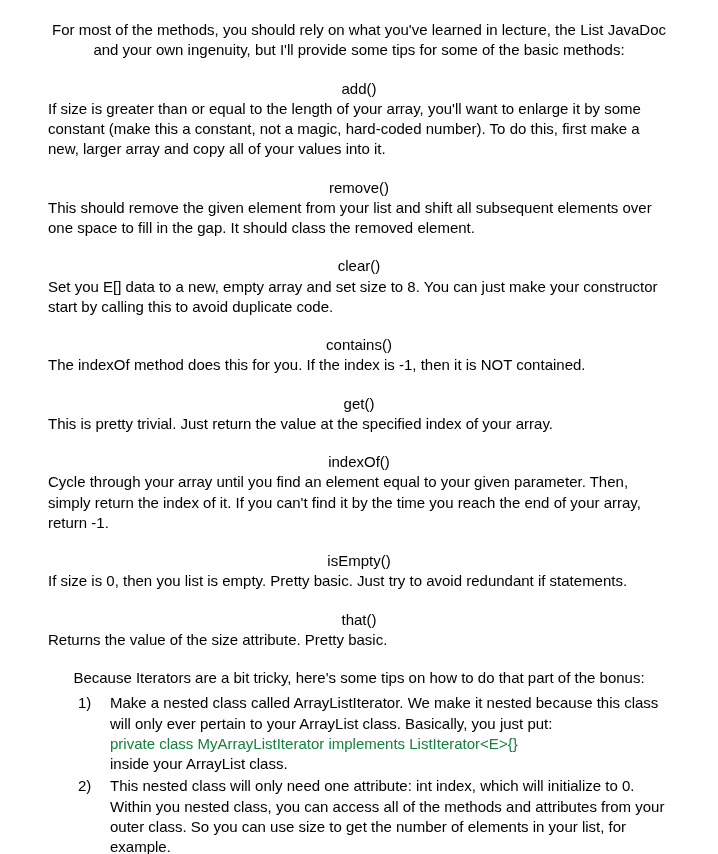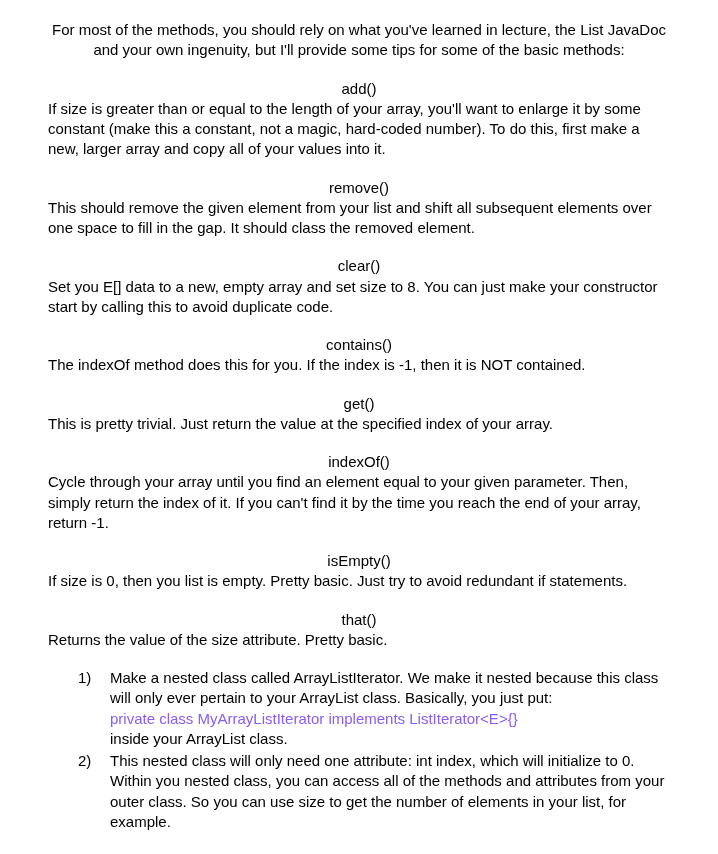--- a/index.html
+++ b/index.html
@@ -35,21 +35,21 @@
       position: relative;
       padding-left: 32px;
       margin-bottom: 2px;
     }
     .ol-1 > li > .num {
       position: absolute;
       left: 0;
       top: 0;
     }
     .code-blue {
-      color: #8b5cf6;
+      color: #15803d;
     }
   </style>
 </head>
 <body>
 
 <div class="section">
   <p>For most of the methods, you should rely on what you've learned in lecture, the List JavaDoc and your own ingenuity, but I'll provide some tips for some of the basic methods:</p>
 </div>
 
 <div class="section">
@@ -86,20 +86,21 @@
   <span class="method-name">isEmpty()</span>
   <span>If size is 0, then you list is empty.  Pretty basic.  Just try to avoid redundant if statements.</span>
 </div>
 
 <div class="section">
   <span class="method-name">that()</span>
   <span>Returns the value of the size attribute.  Pretty basic.</span>
 </div>
 
 <div>
+  <p>Because Iterators are a bit tricky, here's some tips on how to do that part of the bonus:</p>
   <ul class="ol-1">
     <li>
       <span class="num">1)</span>
       <span>Make a nested class called ArrayListIterator.  We make it nested because this class will only ever pertain to your ArrayList class.  Basically, you just put:</span><br>
       <span class="code-blue">private class MyArrayListIterator implements ListIterator&lt;E&gt;{}</span><br>
       <span>inside your ArrayList class.</span>
     </li>
     <li>
       <span class="num">2)</span>
       <span>This nested class will only need one attribute: int index, which will initialize to 0.  Within you nested class, you can access all of the methods and attributes from your outer class.  So you can use size to get the number of elements in your list, for example.</span>

